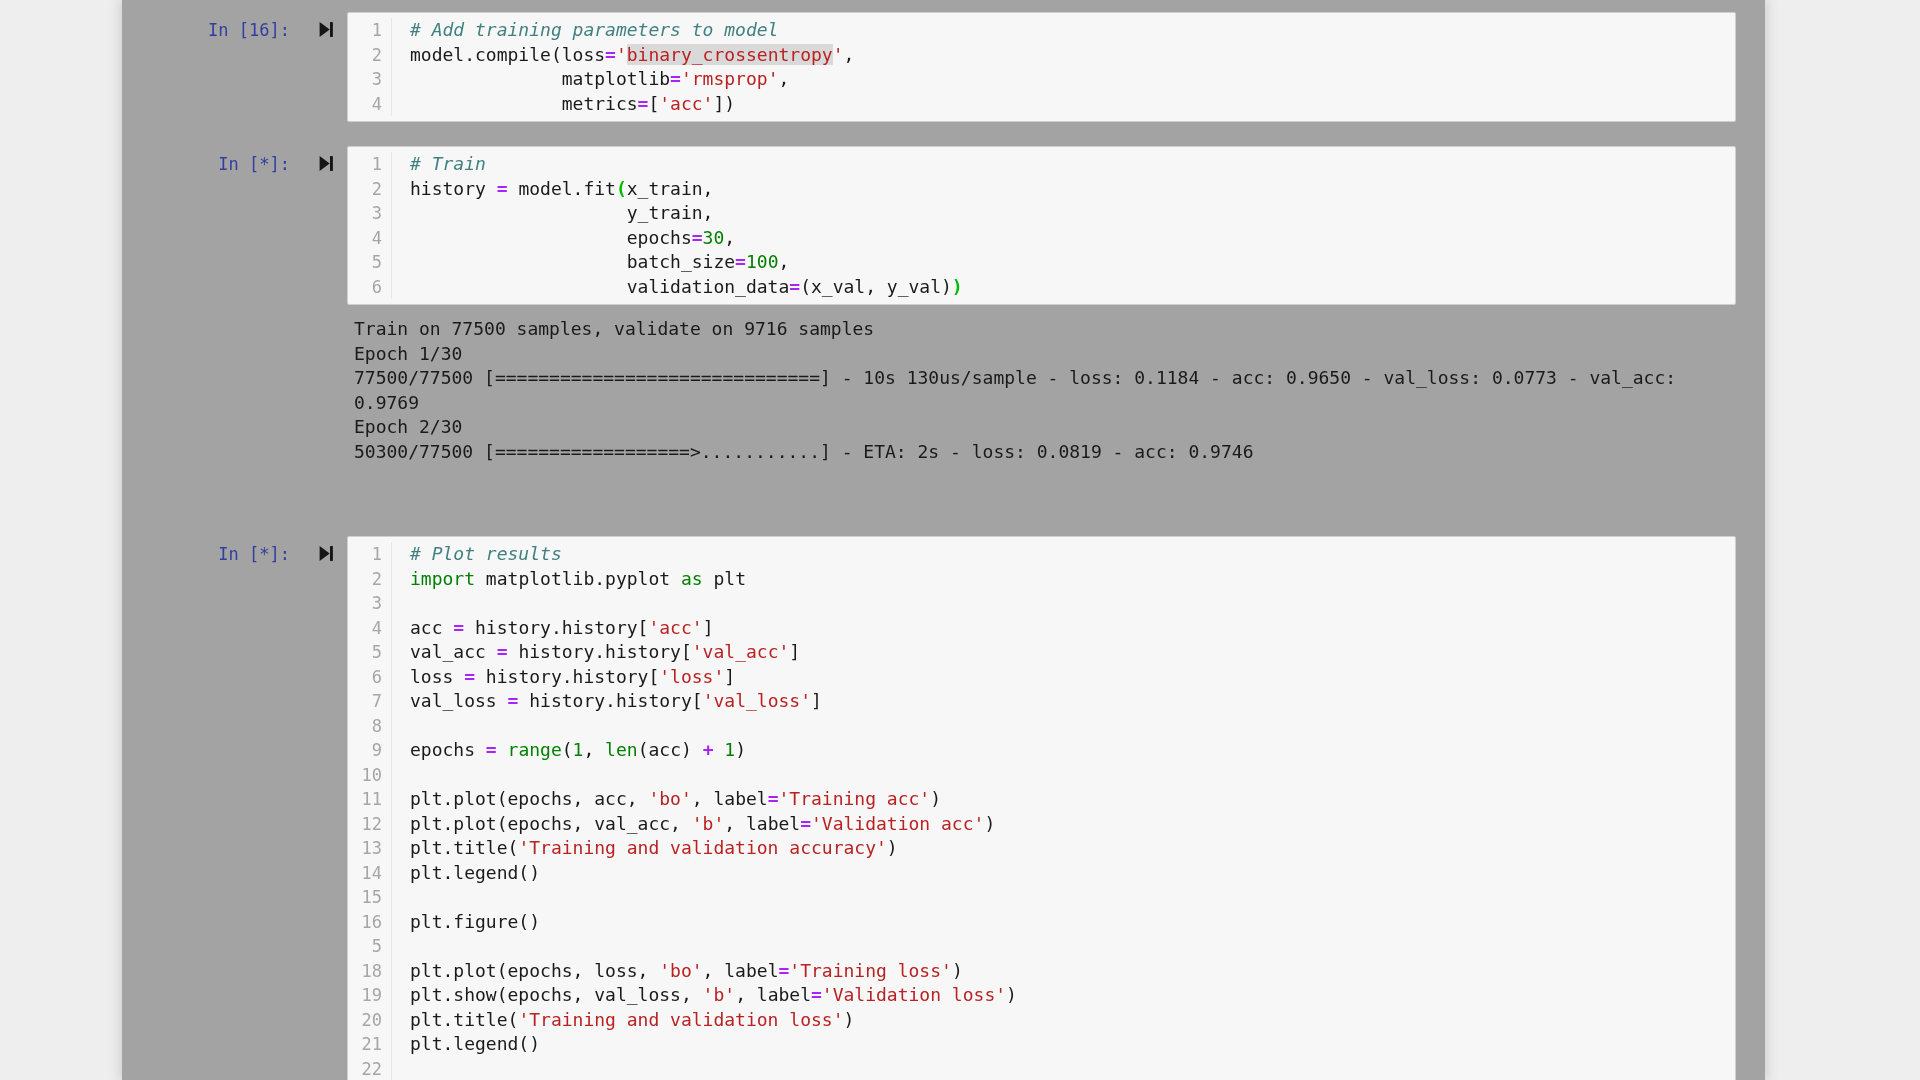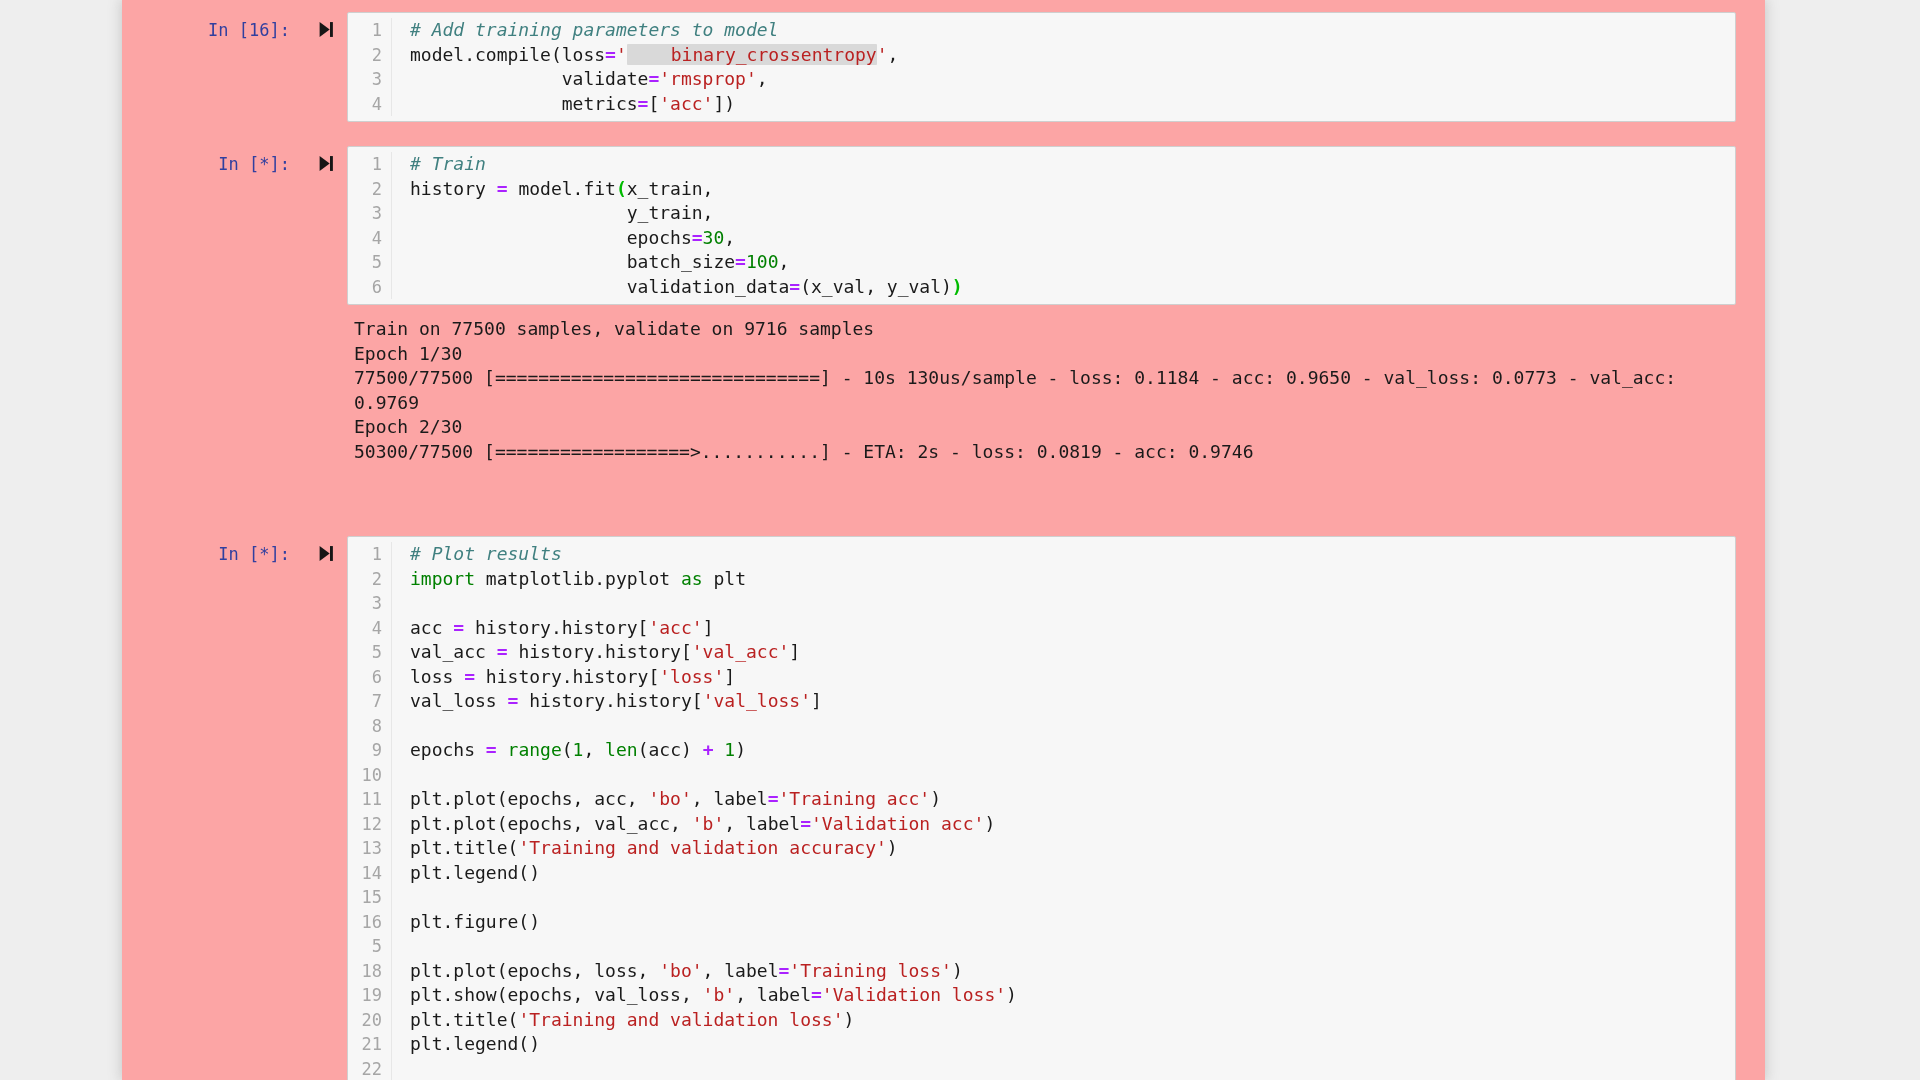--- a/index.html
+++ b/index.html
@@ -3,21 +3,21 @@
 <meta charset="utf-8">
 <style>
   html,body{margin:0;padding:0;}
   body{
     width:1920px;height:1080px;overflow:hidden;
     background:var(--c-page,#eee);
     font-family:"DejaVu Sans Mono","Liberation Mono",monospace;
   }
   #container{
     position:absolute;left:122px;top:0;width:1643px;height:1080px;
-    background:#fca5a5;
+    background:#a3a3a3;
     box-shadow:0 0 12px 1px rgba(87,87,87,0.25);
     padding-top:12px;box-sizing:border-box;
   }
   .cell{margin:0 0 24px 24px;overflow:hidden;}
   .input-row{display:flex;align-items:flex-start;}
   .prompt-col{
     width:201px;flex:none;display:flex;justify-content:flex-end;
     align-items:flex-start;padding-top:6px;box-sizing:border-box;
   }
   .prompt{
@@ -33,21 +33,21 @@
   }
   .line{display:flex;line-height:24.5px;font-size:18px;}
   .ln{
     flex:none;display:inline-block;width:34px;text-align:right;
     color:#a6a6a6;padding-right:9px;margin-right:18px;
     border-right:1px solid #e7e7e7;font-size:17px;
   }
   .code{white-space:pre;color:#1a1a1a;min-height:24.5px;text-align:right;}
   .tk-c{color:var(--c-comment,#408080);font-style:italic;}
   .tk-s{color:var(--c-string,#BA2121);}
-  .tk-sh{color:var(--c-string,#BA2121);background:var(--c-selbg,#d9d9d9);border-radius:1px;padding-left:44px;}
+  .tk-sh{color:var(--c-string,#BA2121);background:var(--c-selbg,#d9d9d9);border-radius:1px;}
   .tk-o{color:var(--c-op,#AA22FF);font-weight:bold;}
   .tk-n{color:var(--c-num,#008000);}
   .tk-k{color:var(--c-kw,#008000);font-weight:normal;}
   .tk-b{color:var(--c-kw,#008000);}
   .tk-m{color:var(--c-match,#00BB00);font-weight:bold;}
   .output{
     margin:12px 0 48px 208px;width:1370px;
     font-size:18px;line-height:24.5px;color:#1a1a1a;
     white-space:pre-wrap;word-wrap:break-word;
   }
@@ -72,21 +72,21 @@
             <div class="line">
               <span class="ln">1</span>
               <span class="code"><span class="tk-c"># Add training parameters to model</span></span>
             </div>
             <div class="line">
               <span class="ln">2</span>
               <span class="code"><span>model.compile(loss</span><span class="tk-o">=</span><span class="tk-s">'</span><span class="tk-sh">binary_crossentropy</span><span class="tk-s">'</span><span>,</span></span>
             </div>
             <div class="line">
               <span class="ln">3</span>
-              <span class="code"><span>              validate</span><span class="tk-o">=</span><span class="tk-s">'rmsprop'</span><span>,</span></span>
+              <span class="code"><span>              matplotlib</span><span class="tk-o">=</span><span class="tk-s">'rmsprop'</span><span>,</span></span>
             </div>
             <div class="line">
               <span class="ln">4</span>
               <span class="code"><span>              metrics</span><span class="tk-o">=</span><span>[</span><span class="tk-s">'acc'</span><span>])</span></span>
             </div>
           </div>
         </div>
       </div>
       <div class="cell">
         <div class="input-row">

